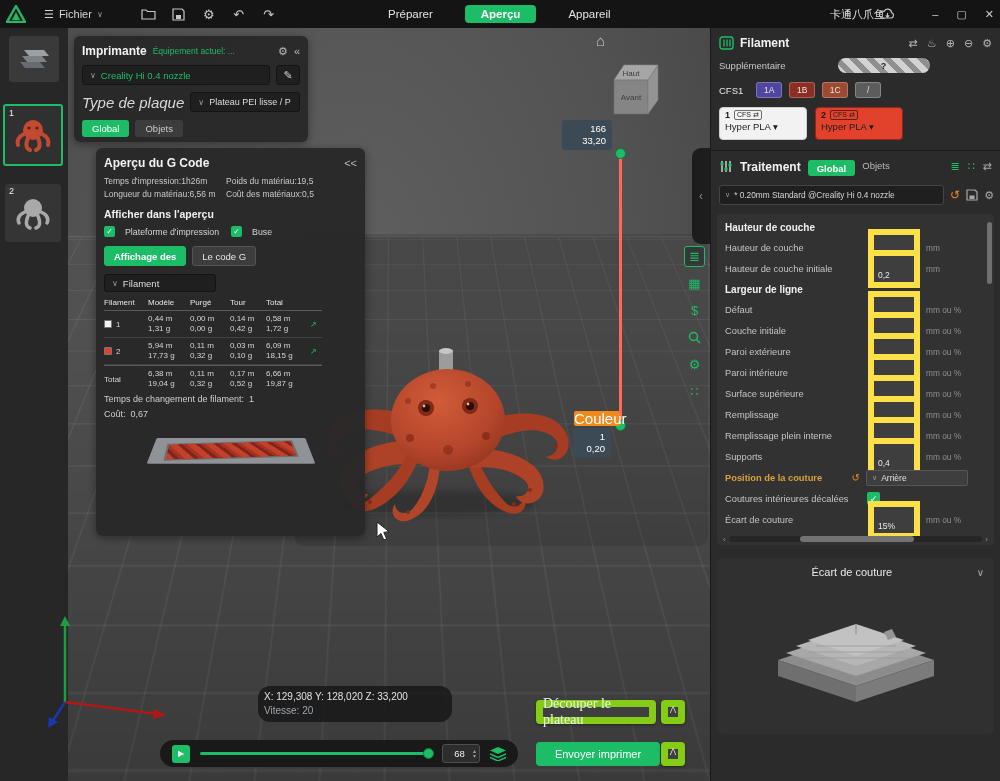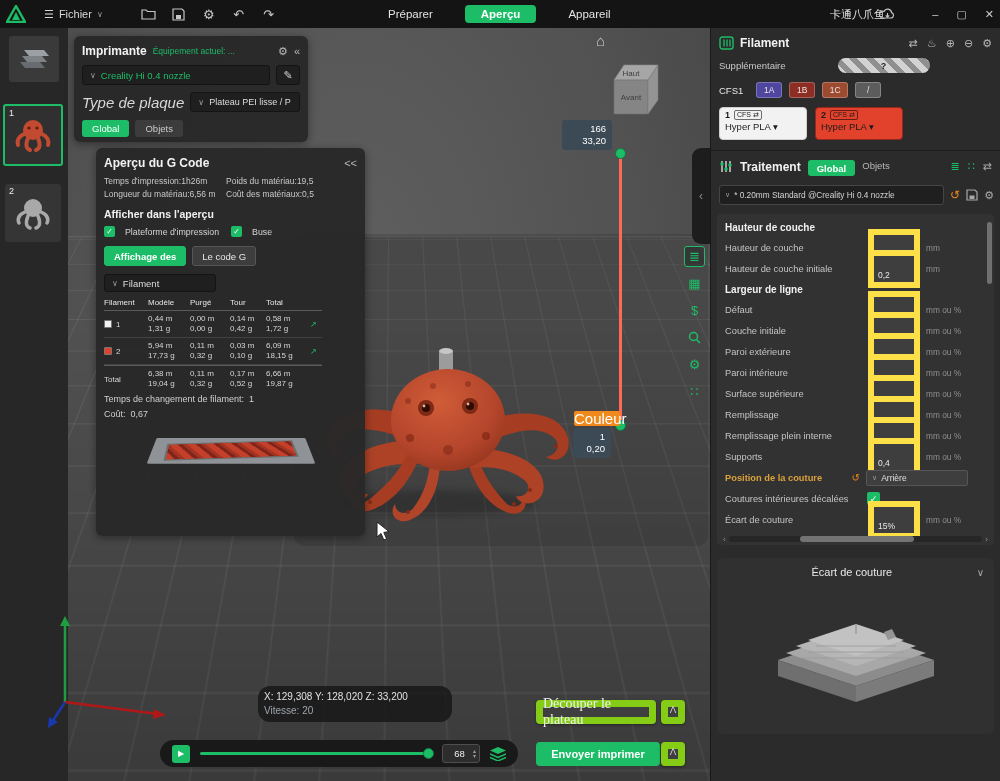--- a/index.html
+++ b/index.html
@@ -184,21 +184,21 @@
   .seam-body { display:flex; align-items:center; justify-content:center; height:138px; }
 
   
   .btn-dark { position:absolute; background:#3f3f3f; border:7px solid #84cc16; border-radius:4px; color:#f0f0f0;
               font-size:14px; display:flex; align-items:center; justify-content:center; z-index:35;
               box-shadow:0 1px 3px rgba(0,0,0,.4);font-family:Liberation Serif, serif; }
   .slice-btn { left:536px; top:700px; width:120px; height:24px; }
   .caret1 { left:661px; top:700px; width:24px; height:24px; }
   .caret2 { left:661px; top:742px; width:24px; height:24px; }
   .send-btn { position:absolute; left:536px; top:742px; width:124px; height:24px; background:var(--green);
-              border-radius:4px; color:#fff; font-size:11px; font-weight:bold; display:flex; align-items:center;
+              border-radius:4px; color:#fff; font-size:11px; font-weight:normal; display:flex; align-items:center;
               justify-content:center; z-index:35; }
   .playbar { position:absolute; left:160px; top:740px; width:358px; height:27px; background:#191919; border-radius:14px;
              display:flex; align-items:center; gap:10px; padding:0 12px; z-index:35; }
   .play-btn { width:18px; height:18px; background:var(--green); border-radius:3px; color:#fff; font-size:8px;
               display:flex; align-items:center; justify-content:center; }
   .track { flex:1; height:3px; background:var(--green); border-radius:2px; position:relative; }
   .knob { position:absolute; right:-2px; top:-4px; width:11px; height:11px; border-radius:50%; background:var(--green);
           border:1px solid #0e7a40; }
   .spin { width:38px; height:19px; background:#2d2d2d; border:1px solid #4e4e4e; border-radius:3px;
           display:flex; align-items:center; padding:0 3px; }

